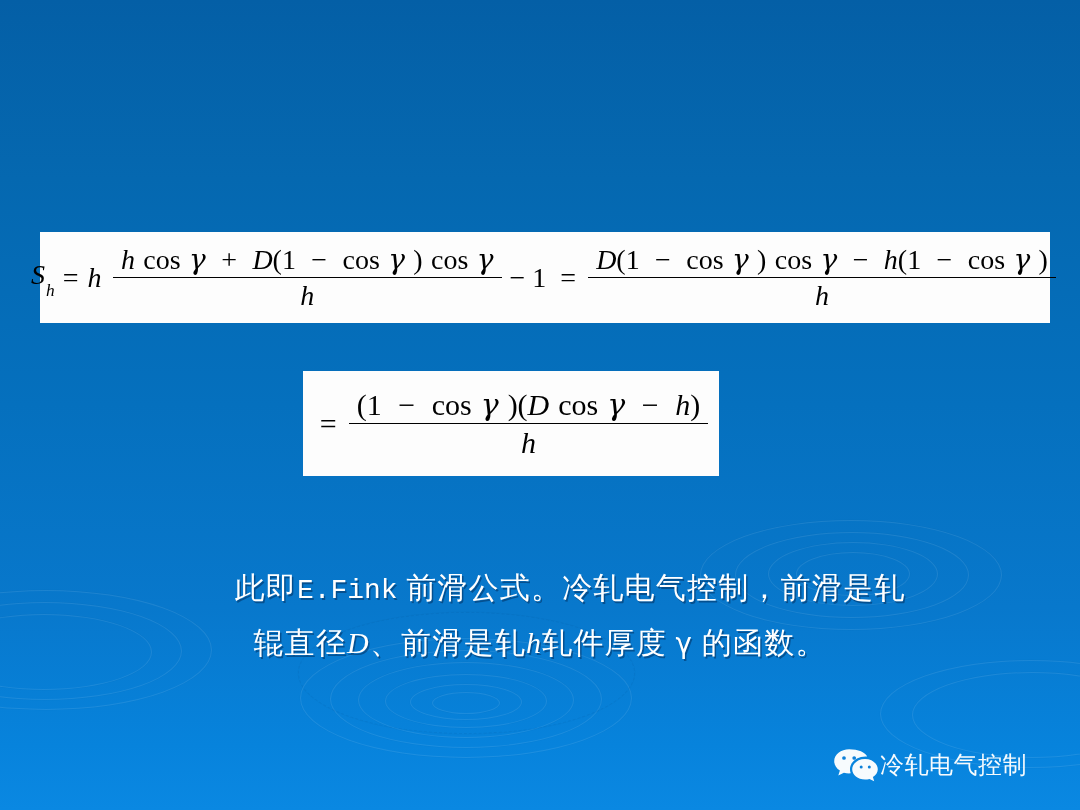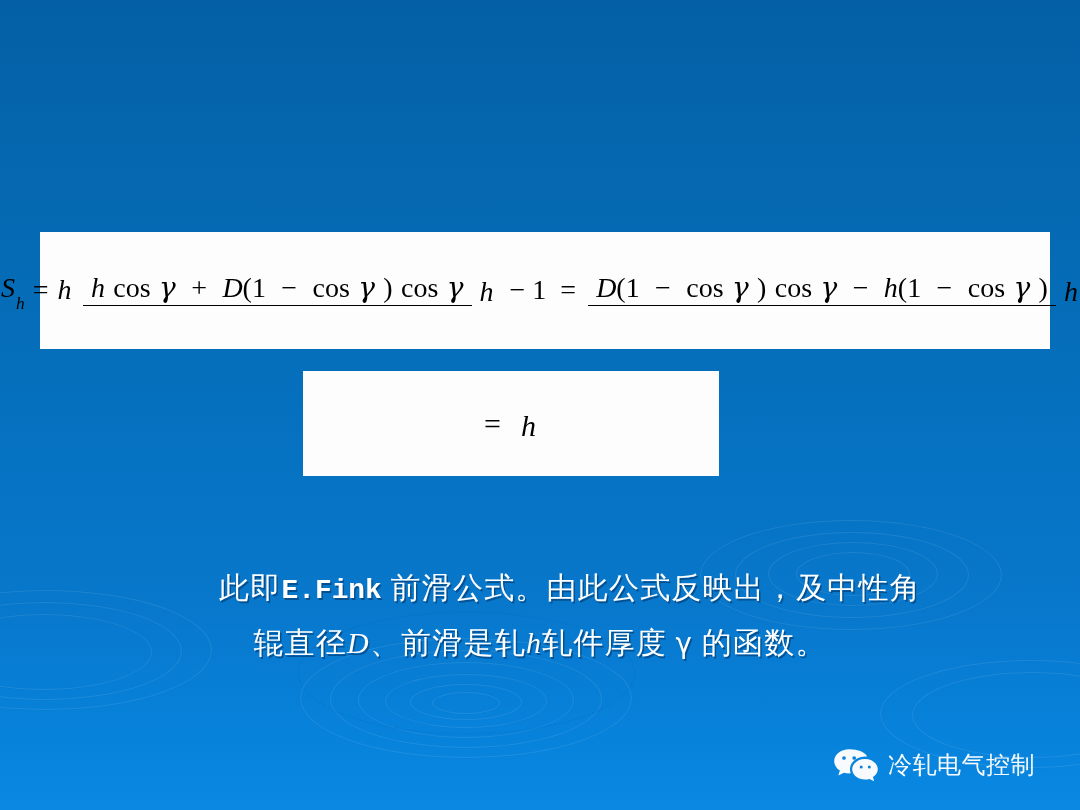--- a/index.html
+++ b/index.html
@@ -55,21 +55,21 @@
     display: flex;
     align-items: center;
     justify-content: center;
     box-shadow: 0 0 0 0 rgba(0,0,0,0);
   }
 
   #formula-box-1 {
     left: 40px;
     top: 232px;
     width: 1010px;
-    height: 117px;
+    height: 91px;
   }
   #formula-box-2 {
     left: 303px;
     top: 371px;
     width: 416px;
     height: 105px;
   }
 
   .mathrow {
     display: flex;
@@ -96,21 +96,21 @@
   .gm {
     font-family: "DejaVu Serif", serif;
     font-style: italic;
     font-size: 1.0em;
   }
   .sp  { display: inline-block; width: 0.30em; }
   .sp2 { display: inline-block; width: 0.55em; }
 
   .frac {
     display: inline-flex;
-    flex-direction: row;
+    flex-direction: column;
     align-items: center;
     justify-content: center;
     vertical-align: middle;
     margin: 0 3px;
   }
   .frac .num {
     padding: 0 8px 3px 8px;
     border-bottom: 1.6px solid #000;
     display: block;
   }
@@ -136,39 +136,38 @@
     letter-spacing: 1.2px;
     text-shadow: 1.5px 1.5px 0 rgba(0,30,70,0.45);
     font-weight: 500;
   }
   #body-text .line { display: block; }
   #body-text .indent { display: inline-block; width: 2em; }
   #body-text .latin {
     font-family: "Liberation Mono", "DejaVu Sans Mono", monospace;
     font-size: 0.93em;
     letter-spacing: 0;
-    font-weight: bold;
   }
   #body-text .var {
     font-style: italic;
     font-family: "Liberation Serif", serif;
   }
   #body-text .gmw {
     font-family: "DejaVu Sans", sans-serif;
     font-size: 0.92em;
   }
 
   
   #watermark {
     position: absolute;
     left: 833px;
     top: 748px;
     display: flex;
     align-items: center;
-    gap: 9px;
+    gap: 1px;
     opacity: 0.97;
   }
   #wechat-icon {
     width: 46px;
     height: 34px;
     position: relative;
     flex: 0 0 auto;
   }
   #watermark-label {
     color: #FFFFFF;
@@ -229,27 +228,30 @@
         </span>
         <span class="den it">h</span>
       </span>
     </div>
   </div>
 
   <div class="formula-box" id="formula-box-2">
     <div class="mathrow">
       <span class="opeq">=</span>
       <span class="frac">
+        <span class="num">
+          (1<span class="sp2"></span>−<span class="sp2"></span><span class="up">cos</span><span class="sp"></span><span class="gm">γ</span><span class="sp"></span>)(<span class="it">D</span><span class="sp"></span><span class="up">cos</span><span class="sp"></span><span class="gm">γ</span><span class="sp2"></span>−<span class="sp2"></span><span class="it">h</span>)
+        </span>
         <span class="den it">h</span>
       </span>
     </div>
   </div>
 
   <div id="body-text">
-    <span class="line"><span class="indent"></span><span>此即</span><span class="latin">E.Fink</span><span> 前滑公式。由此公式反映出，及中性角</span></span>
+    <span class="line"><span class="indent"></span><span>此即</span><span class="latin">E.Fink</span><span> 前滑公式。冷轧电气控制，前滑是轧</span></span>
     <span class="line"><span>辊直径</span><span class="var">D</span><span>、前滑是轧</span><span class="var">h</span><span>轧件厚度 </span><span class="gmw">γ</span><span> 的函数。</span></span>
   </div>
 
   <div id="watermark">
     <span id="wechat-icon">
       <svg width="46" height="34" viewBox="0 0 46 34" xmlns="http://www.w3.org/2000/svg">
         <path d="M16.2 1.2C7.9 1.2 1.2 6.6 1.2 13.2c0 3.8 2.2 7.2 5.7 9.4l-1.6 5 5.6-2.9c1.6.5 3.4.7 5.3.7.5 0 1 0 1.5-.05-.5-1.3-.75-2.7-.75-4.1 0-7.1 7.0-12.8 15.6-12.8.55 0 1.1.02 1.6.07C32.6 4.3 25.1 1.2 16.2 1.2z" fill="#FFFFFF"></path>
         <circle cx="11.0" cy="10.0" r="1.85" fill="#0E80D8"></circle>
         <circle cx="21.2" cy="10.0" r="1.85" fill="#0E80D8"></circle>
         <path d="M44.8 21.3c0-5.6-5.7-10.2-12.8-10.2S19.2 15.7 19.2 21.3c0 5.6 5.7 10.2 12.8 10.2 1.6 0 3.1-.2 4.5-.6l4.7 2.4-1.3-4.2c2.9-1.9 4.9-4.6 4.9-7.8z" fill="#FFFFFF"></path>

